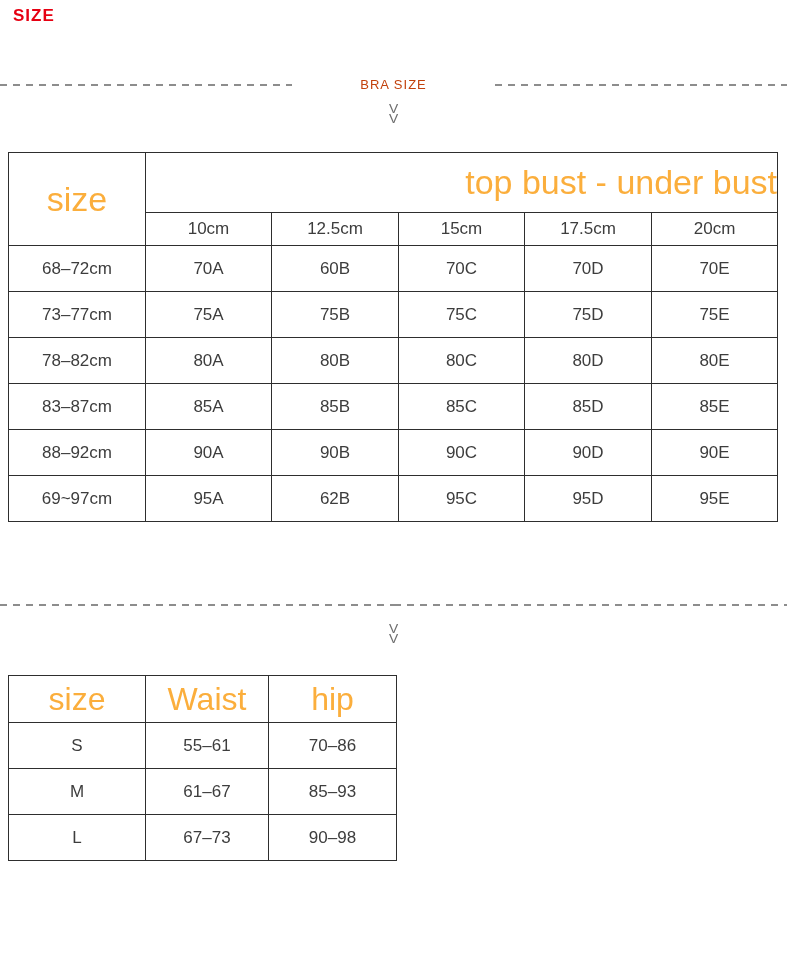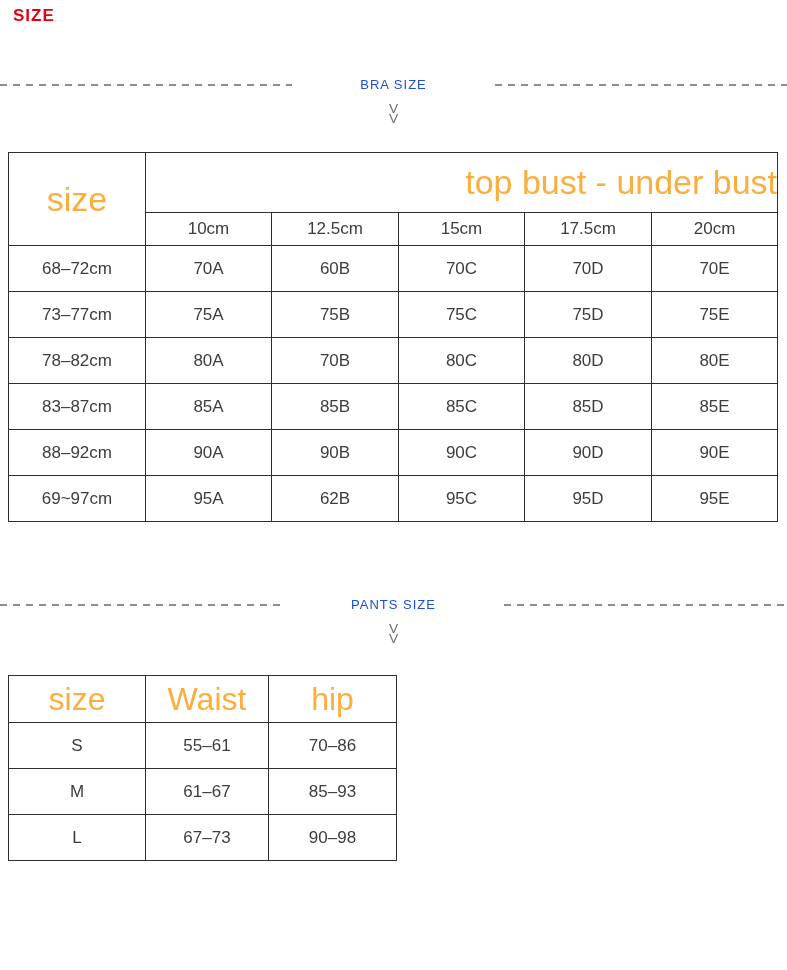--- a/index.html
+++ b/index.html
@@ -22,21 +22,21 @@
   
   .section-head {
     position: absolute; left: 0; right: 0; height: 16px;
     display: flex; align-items: center;
   }
   .dash-rule {
     flex: 1; height: 2px;
     background: repeating-linear-gradient(90deg, #8d8d8d 0 7px, transparent 7px 13px);
   }
   .section-title {
-    font-size: 13px; color: #1d4ed8; letter-spacing: 1px;
+    font-size: 13px; color: #c2410c; letter-spacing: 1px;
     white-space: nowrap; padding: 0 68px; line-height: 16px;
   }
   .chevrons {
     position: absolute; left: 0; right: 0; text-align: center;
     color: #6e6e6e; font-size: 12px; line-height: 10px;
   }
   .chevrons .chev { display: block; transform: scaleX(1.15); }
 
   
   table {
@@ -112,21 +112,21 @@
         <td>73–77cm</td>
         <td>75A</td>
         <td>75B</td>
         <td>75C</td>
         <td>75D</td>
         <td>75E</td>
       </tr>
       <tr>
         <td>78–82cm</td>
         <td>80A</td>
-        <td>70B</td>
+        <td>80B</td>
         <td>80C</td>
         <td>80D</td>
         <td>80E</td>
       </tr>
       <tr>
         <td>83–87cm</td>
         <td>85A</td>
         <td>85B</td>
         <td>85C</td>
         <td>85D</td>
@@ -146,21 +146,20 @@
         <td>62B</td>
         <td>95C</td>
         <td>95D</td>
         <td>95E</td>
       </tr>
     </tbody>
 </table>
 
 <div class="section-head" style="top:597px;">
   <div class="dash-rule"></div>
-  <div class="section-title">PANTS SIZE</div>
   <div class="dash-rule"></div>
 </div>
 <div class="chevrons" style="top:624px;">
   <span class="chev">V</span>
   <span class="chev">V</span>
 </div>
 
 <table id="pants-table">
   <colgroup>
     <col style="width:137px">

